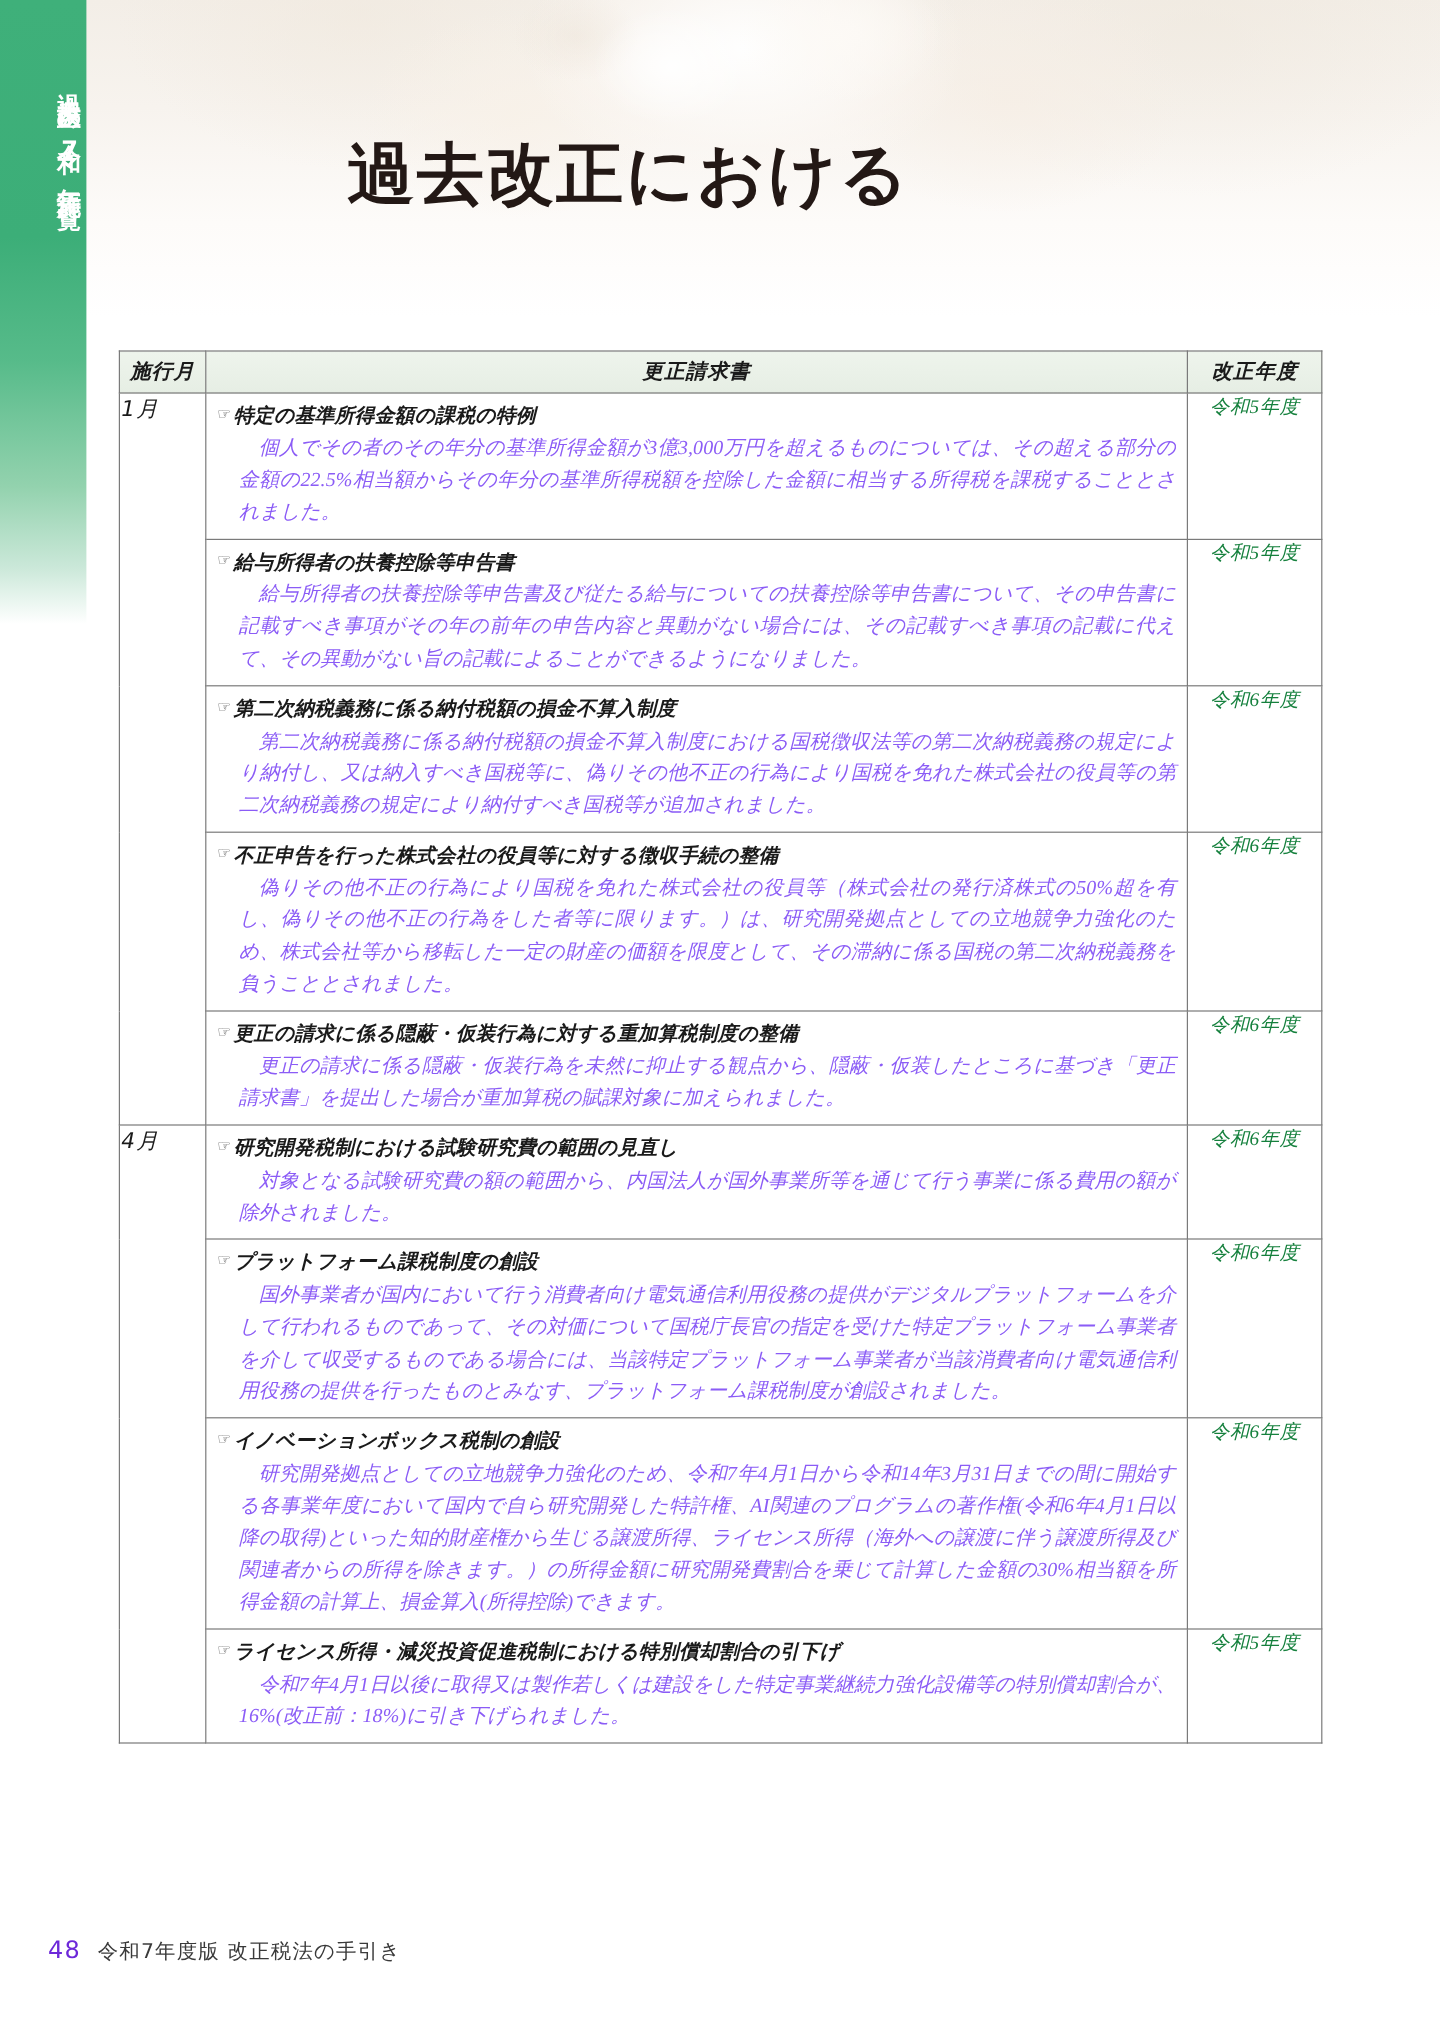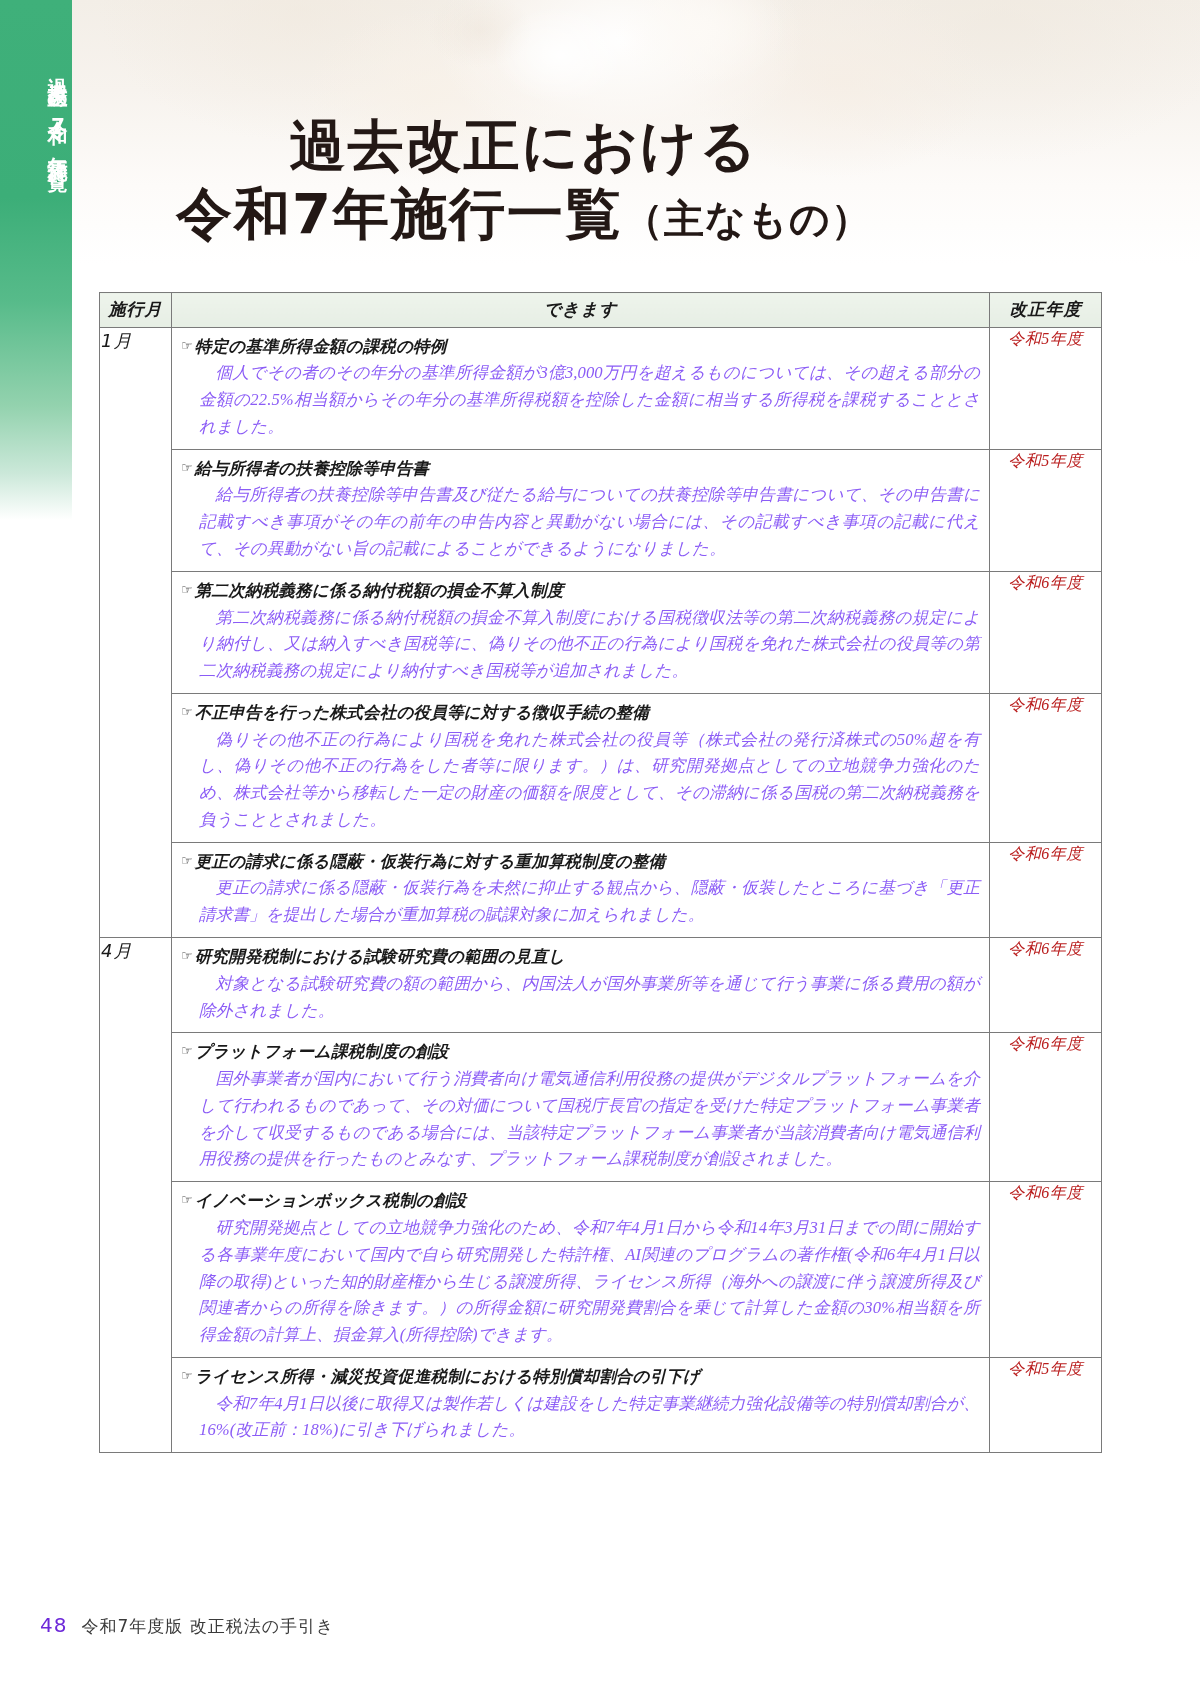--- a/index.html
+++ b/index.html
@@ -134,21 +134,21 @@
     font-family: "DejaVu Sans", "Liberation Sans", sans-serif;
     letter-spacing: 1px;
     color: #1a1a1a;
   }
   td.year {
     text-align: center;
     vertical-align: middle;
     font-size: 16px;
     letter-spacing: 0.5px;
     white-space: nowrap;
-    color: #b91c1c;
+    color: #15803d;
   }
   td.body {
     padding: 7px 9px 8px 9px;
   }
   .item-head {
     font-family: "DejaVu Sans", "Liberation Sans", sans-serif;
     font-weight: bold;
     font-size: 16.5px;
     letter-spacing: 0.2px;
     color: #1a1a1a;
@@ -197,36 +197,33 @@
 <body>
 
 <div class="page-bg"></div>
 
 <div class="side-tab">
   <div class="side-tab-label">過去改正の令和7年施行一覧</div>
 </div>
 
 <div class="title-block">
   <div class="title-line title-line-1">過去改正における</div>
-  <div class="title-line title-line-2">
-    <span>令和7年施行一覧</span><span class="title-sub">（主なもの）</span>
-  </div>
 </div>
 
 <div class="table-wrap">
   <table class="schedule">
     <colgroup>
       <col class="c-month">
       <col class="c-body">
       <col class="c-year">
     </colgroup>
     <thead>
       <tr>
         <th>施行月</th>
-        <th>できます</th>
+        <th>更正請求書</th>
         <th>改正年度</th>
       </tr>
     </thead>
     <tbody id="schedule-body">
         <tr>
           <td class="month" rowspan="5">1月</td>
           <td class="body">
             <div class="item-head">
               <span class="pointer-icon">☞</span>
               <span>特定の基準所得金額の課税の特例</span>

